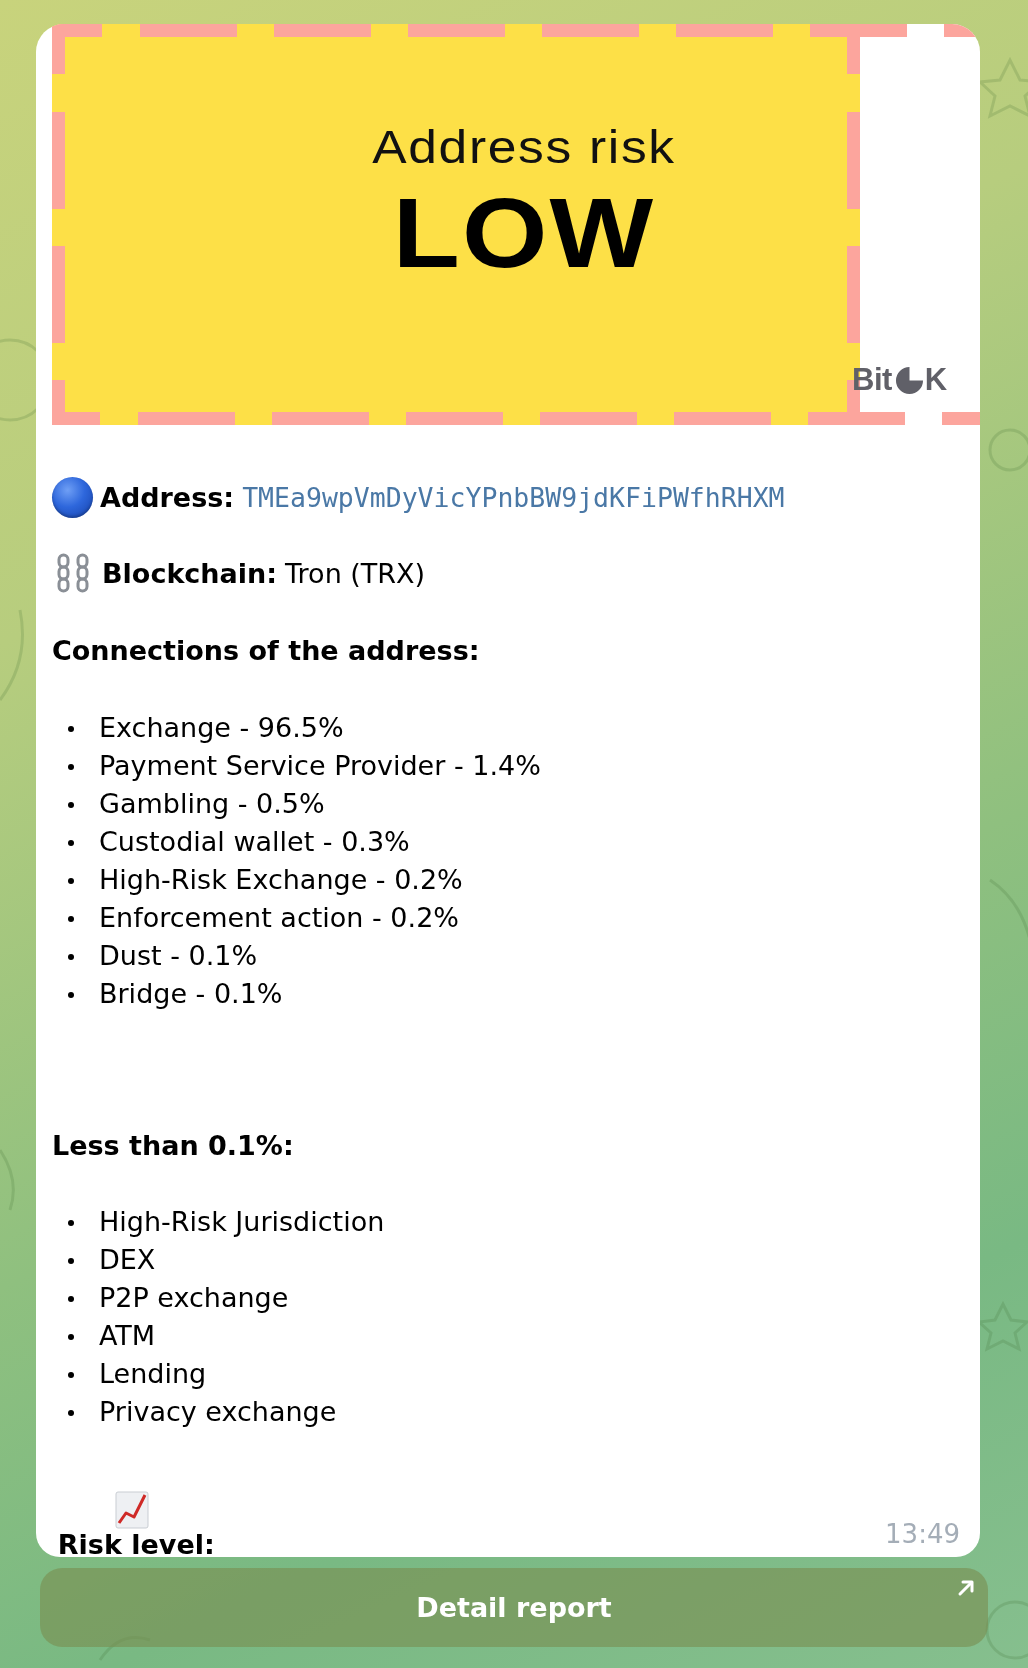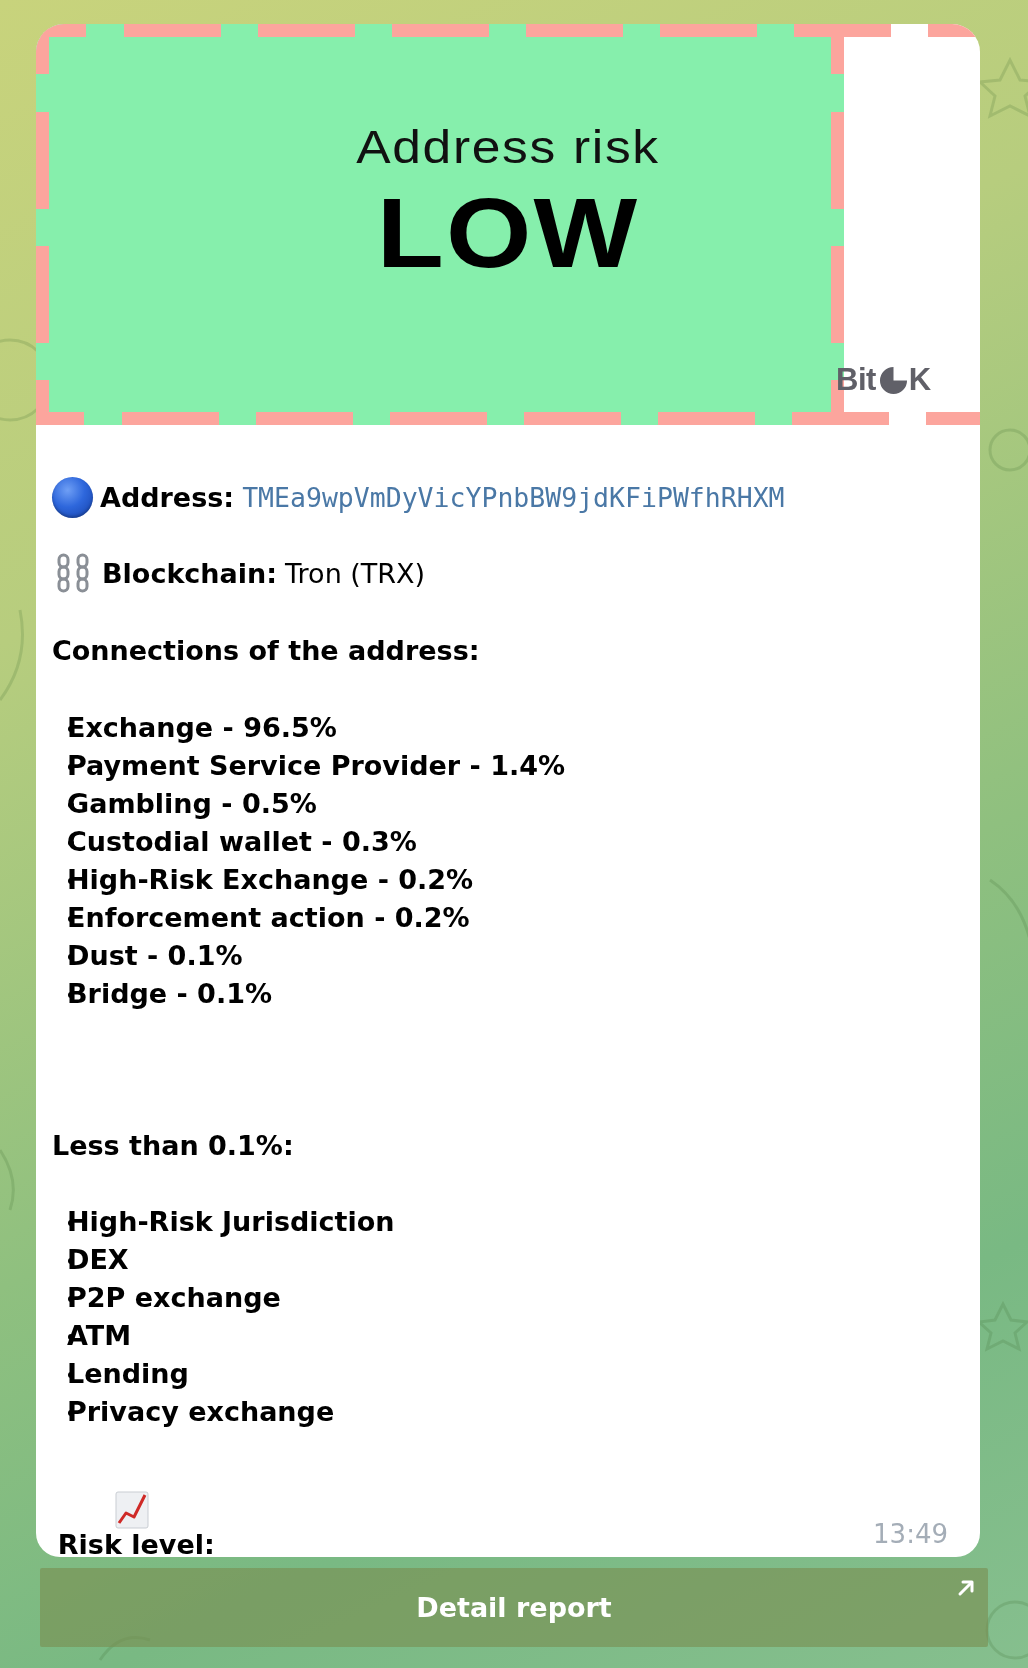--- a/index.html
+++ b/index.html
@@ -6,21 +6,21 @@
   body {
     width: 1028px; height: 1668px; position: relative; overflow: hidden;
     font-family: "DejaVu Sans", sans-serif;
     background: linear-gradient(155deg, #c8d37c 0%, #b7cd7e 30%, #8fc07f 60%, #79b983 80%, #86bf8e 100%);
   }
   .bg-doodle { position: absolute; inset: 0; pointer-events: none; opacity: 0.18; }
   .card {
     position: absolute; left: 36px; top: 24px; width: 944px; height: 1533px;
     background: #ffffff; border-radius: 28px 28px 24px 24px; overflow: hidden;
   }
-  .banner { position: absolute; left: 0; top: 0; width: 808px; height: 401px; background: #86efac; }
+  .banner { position: absolute; left: 16px; top: 0; width: 808px; height: 401px; background: #fde047; }
   .dash-h { position: absolute; height: 13px; background: #fca59d; }
   .dash-v { position: absolute; width: 13px; background: #fca59d; }
   .banner-title {
     position: absolute; left: 0; width: 944px; top: 96px; text-align: center;
     font-family: "Liberation Sans", sans-serif; font-size: 46px; color: #111;
     letter-spacing: 1.5px; transform: scaleX(1.12); transform-origin: center;
   }
   .banner-level {
     position: absolute; left: 0; width: 944px; top: 160px; text-align: center;
     font-family: "Liberation Sans", sans-serif; font-weight: 700; font-size: 98px; color: #000;
@@ -37,29 +37,29 @@
   .b { font-weight: 700; }
   .mono { font-family: "DejaVu Sans Mono", monospace; color: #4a78a6; font-size: 26.5px; }
   .emoji-circle {
     width: 41px; height: 41px; border-radius: 50%; margin-right: 7px;
     background: radial-gradient(circle at 38% 32%, #6f9ff5 0%, #2e67dc 45%, #1440a8 100%);
     box-shadow: inset 0 -2px 3px rgba(0,0,0,0.25);
   }
   .emoji-chain { width: 36px; height: 40px; margin: 0 10px 0 4px; }
   .emoji-chart { width: 34px; height: 38px; margin: 0 11px 0 3px; }
   ul.conn { position: absolute; left: 0; margin: 0; padding: 0; list-style: none; }
-  ul.conn li { position: relative; height: 38px; line-height: 38px; padding-left: 31px; white-space: nowrap; font-weight: bold; }
+  ul.conn li { position: relative; height: 38px; line-height: 38px; padding-left: 63px; white-space: nowrap; }
   ul.conn li::before {
     content: ""; position: absolute; left: 32px; top: 17px; width: 6px; height: 6px; border-radius: 50%; background: #000;
   }
   .time {
-    position: absolute; right: 32px; bottom: 8px; font-size: 26px; color: #a4adb7;
+    position: absolute; right: 20px; bottom: 8px; font-size: 26px; color: #a4adb7;
   }
   .detail-btn {
-    position: absolute; left: 40px; top: 1568px; width: 948px; height: 79px; border-radius: 2px;
+    position: absolute; left: 40px; top: 1568px; width: 948px; height: 79px; border-radius: 22px;
     background: rgba(121, 142, 80, 0.62); display: flex; align-items: center; justify-content: center;
     color: #fff; font-weight: 700; font-size: 27px; cursor: pointer;
   }
   .detail-btn .arrow { position: absolute; right: 12px; top: 10px; width: 20px; height: 20px; }
 </style>
 </head>
 <body>
 
 <svg class="bg-doodle" width="1028" height="1668" viewBox="0 0 1028 1668">
   <g fill="none" stroke="#3d6b2f" stroke-width="3">

